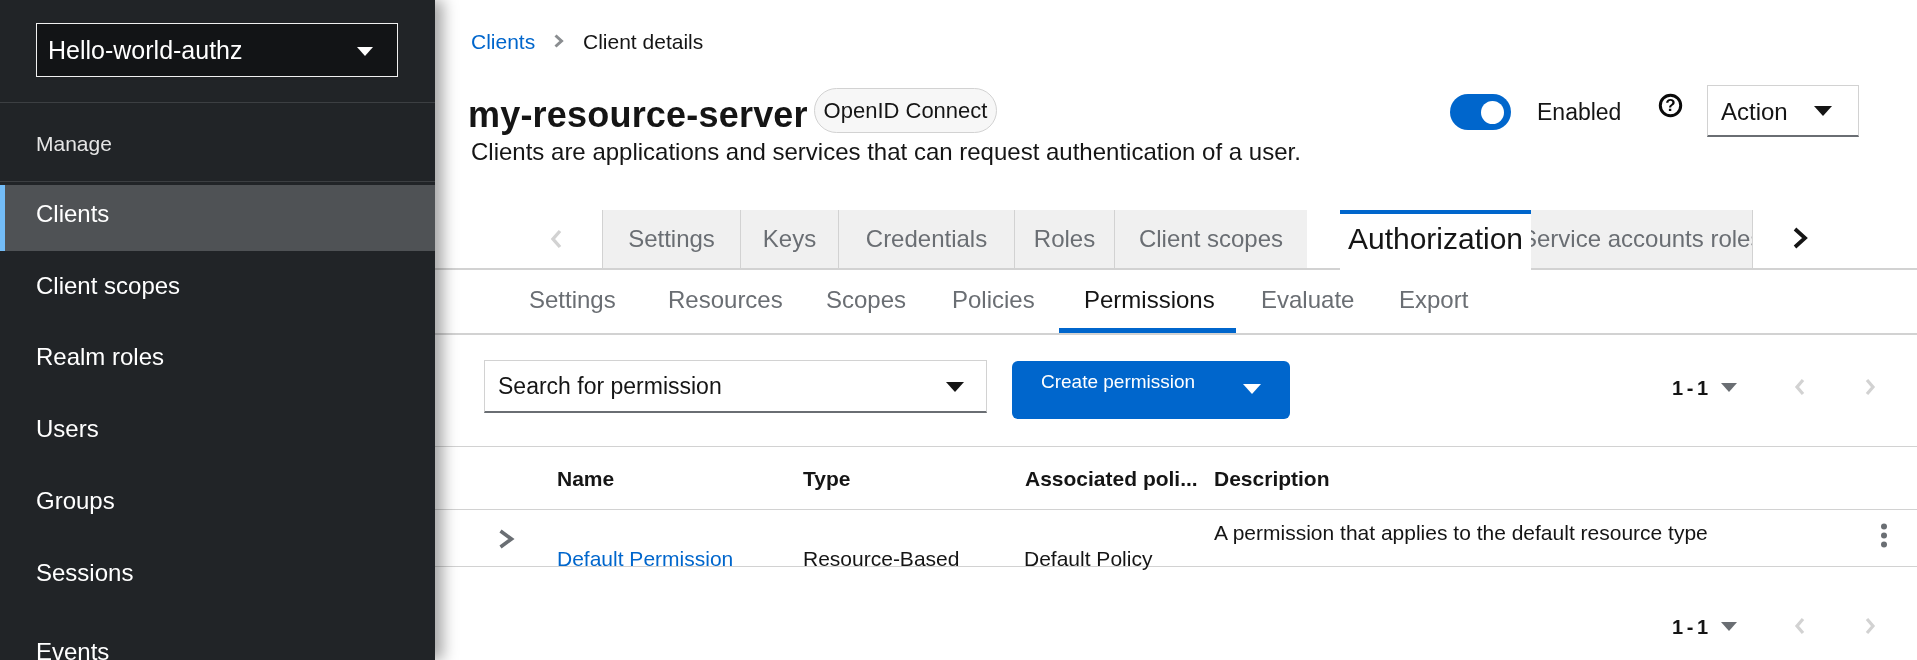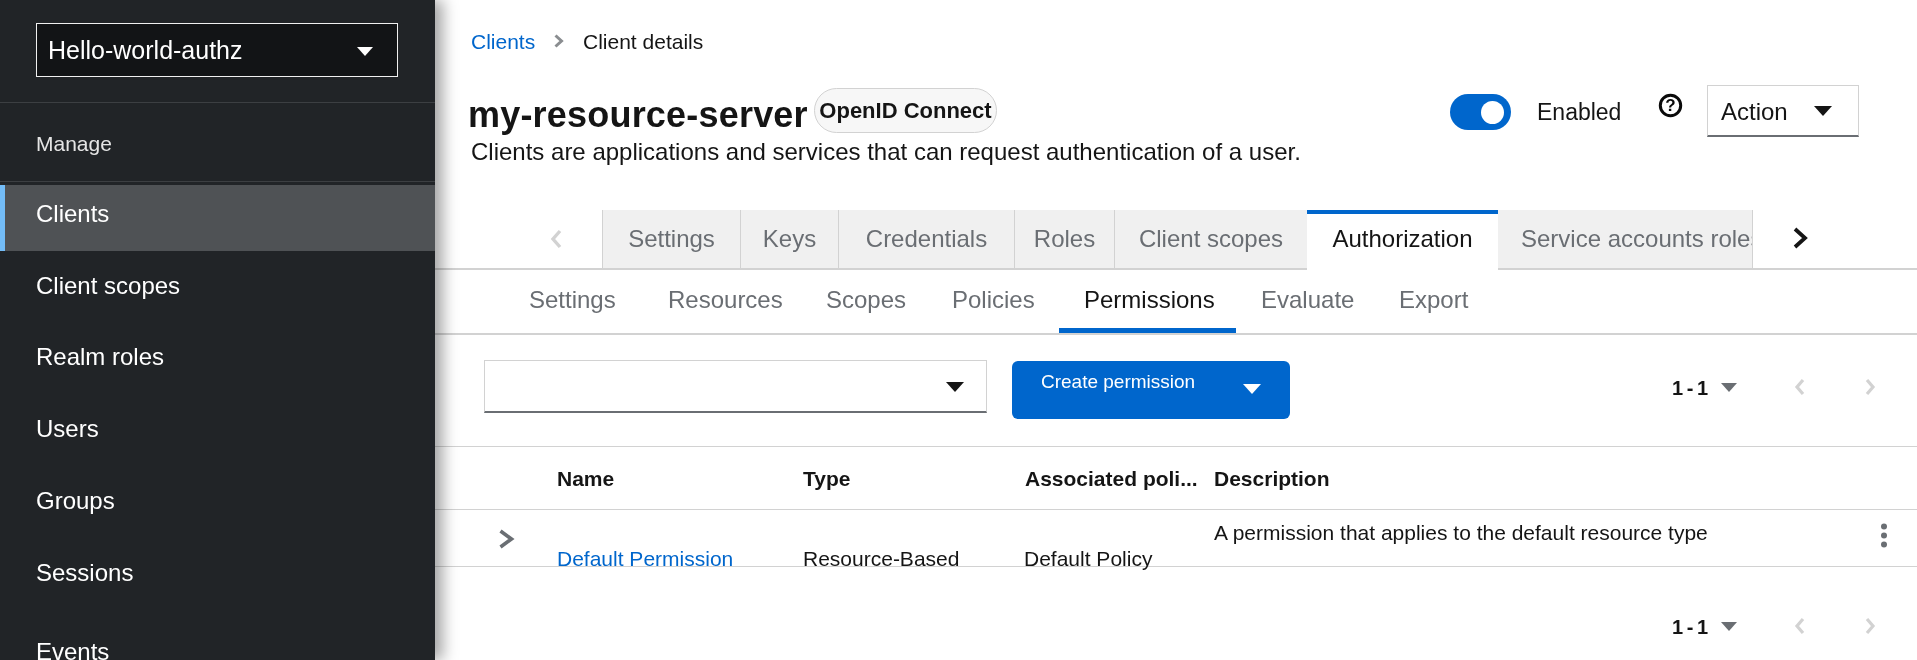--- a/index.html
+++ b/index.html
@@ -25,39 +25,39 @@
   #nav-current .navlabel { position:absolute; left:31px; top:15px; font-size:24px; color:#fff; }
 
   
   #breadcrumb { position:absolute; left:471px; top:30px; font-size:21px; }
   #breadcrumb a { color:#0066cc; text-decoration:none; }
   #bc-sep { position:absolute; left:552px; top:33px; }
   #bc-item2 { position:absolute; left:583px; top:30px; font-size:21px; color:#151515; }
   #title { position:absolute; left:468px; top:94px; font-size:36px; font-weight:700; color:#151515; letter-spacing:0.2px; }
   #badge { position:absolute; left:814px; top:88px; width:183px; height:45px; border-radius:23px;
     background:#f7f7f7; border:1px solid #d2d2d2; display:flex; align-items:center; justify-content:center;
-    font-size:22px; color:#151515;font-weight:bold; }
+    font-size:22px; color:#151515; }
   #subtitle { position:absolute; left:471px; top:138px; font-size:24px; color:#151515; }
 
   
   #toggle { position:absolute; left:1450px; top:94px; width:61px; height:36px; border-radius:18px; background:#0066cc; }
   #toggle .knob { position:absolute; right:7px; top:6.5px; width:23px; height:23px; border-radius:50%; background:#fff; }
   #lbl-enabled { position:absolute; left:1537px; top:99px; font-size:23px; color:#151515; }
   #help { position:absolute; left:1658px; top:93px; }
   #action-btn { position:absolute; left:1707px; top:85px; width:152px; height:52px; background:#fff;
     border:1px solid #d2d2d2; border-bottom:2px solid #6a6e73; font-size:24px; color:#151515; }
   #action-btn .txt { position:absolute; left:13px; top:12px; }
   #action-btn .caret { position:absolute; right:26px; top:20px; }
   .caret-d { width:0; height:0; border-left:9px solid transparent; border-right:9px solid transparent; border-top:10px solid #151515; }
   #tabstrip-border { position:absolute; left:435px; top:268px; width:1482px; height:2px; background:#d2d2d2; }
   .tab { position:absolute; top:210px; height:58px; background:#f0f0f0; color:#6a6e73; font-size:24px;
     display:flex; align-items:center; justify-content:center; white-space:nowrap; }
   .tab.sep { border-left:1px solid #d2d2d2; }
   #tab-active { position:absolute; top:210px; height:60px; background:#fff; color:#151515; z-index:3;
-    border-top:4px solid #0066cc; font-size:24px; display:flex; align-items:center; justify-content:center; padding-bottom:7px; }
+    border-top:4px solid #0066cc; font-size:30px; display:flex; align-items:center; justify-content:center; padding-bottom:7px;margin-left:33px; }
   
   
 
   
   #subtabs { position:absolute; left:435px; top:333px; width:1482px; height:2px; background:#d2d2d2; }
   .subtab { position:absolute; top:286px; font-size:24px; color:#6a6e73; }
   .subtab.active { color:#151515; }
   #subtab-underline { position:absolute; height:5px; background:#0066cc; }
 
   
@@ -128,20 +128,21 @@
     <div class="subtab" style="left:529px;">Settings</div>
     <div class="subtab" style="left:668px;">Resources</div>
     <div class="subtab" style="left:826px;">Scopes</div>
     <div class="subtab" style="left:952px;">Policies</div>
     <div class="subtab active" style="left:1084px;">Permissions</div>
     <div class="subtab" style="left:1261px;">Evaluate</div>
     <div class="subtab" style="left:1399px;">Export</div>
     <div id="subtab-underline" style="left:1059px; top:328px; width:177px;"></div>
 
     <div id="searchbox">
+        <span class="txt">Search for permission</span>
         <span class="caret caret-d"></span>
       </div>
     <div id="create-btn">
         <span class="txt">Create permission</span>
         <span class="caret caret-white"></span>
       </div>
 
     <div class="pag-range" style="left:1672px; top:377px;">1 - 1</div>
     <span class="caret-grey abs" style="left:1721px; top:383px;"></span>
     <svg class="chev" style="left:1794px; top:378px;" width="12" height="18" viewBox="0 0 12 18">

